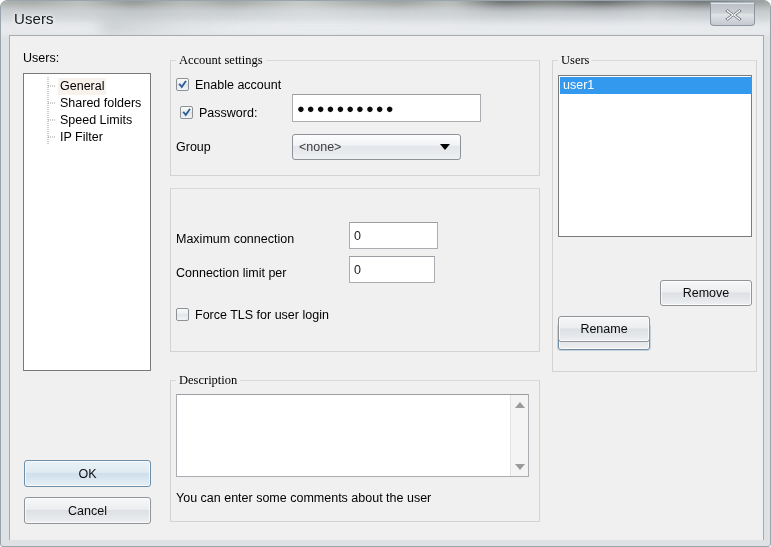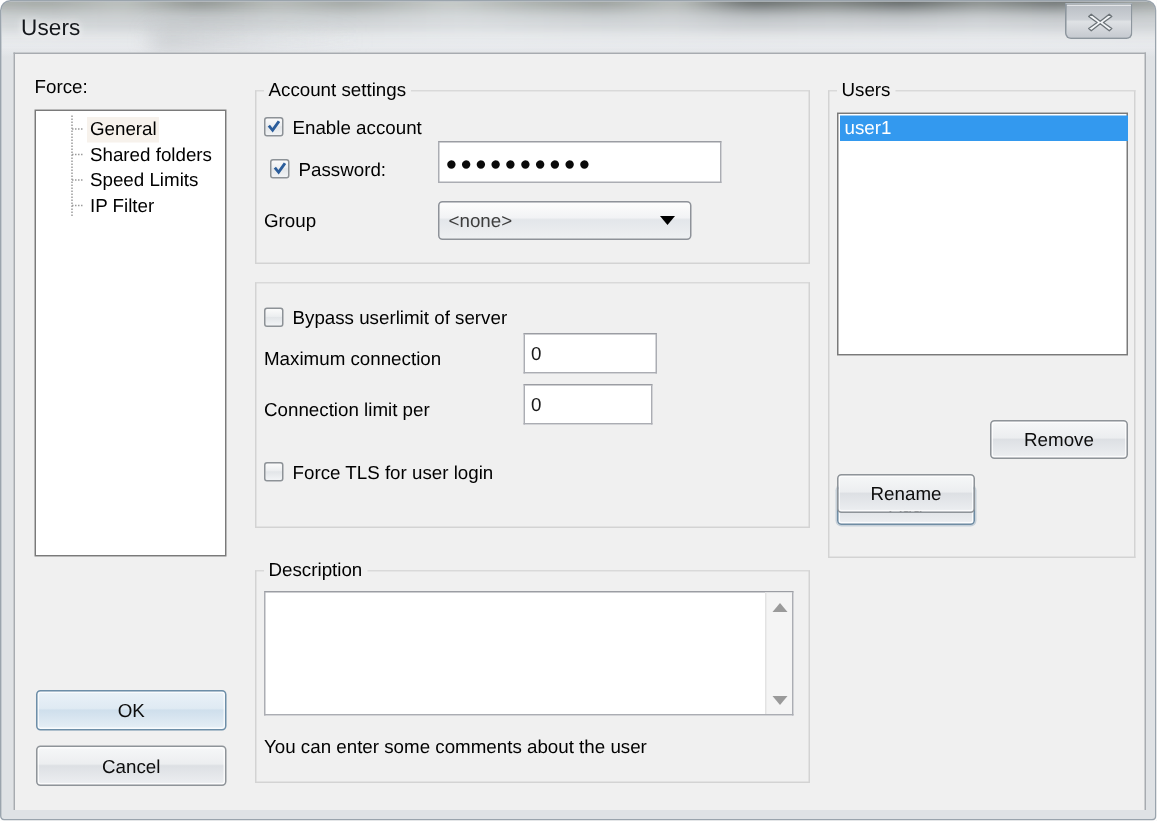--- a/index.html
+++ b/index.html
@@ -107,20 +107,21 @@
     border-top-color: #d9d9d9;
     background: transparent;
   }
   .group-legend {
     position: absolute;
     background: #f0f0f0;
     padding: 0 3px;
     font-size: 12.5px;
     color: #000;
     white-space: nowrap;
+    font-family: Liberation Serif, serif;
   }
 
   
   .whitebox {
     position: absolute;
     box-sizing: border-box;
     background: #ffffff;
     border: 1px solid #7a7a7a;
   }
 
@@ -309,21 +310,21 @@
         <div class="close-x">
           <svg width="19" height="16" viewBox="0 0 19 16">
             <path d="M3.5 2.5 L9.5 7.2 L15.5 2.5 L17.2 4.0 L11.6 8.0 L17.2 12.0 L15.5 13.5 L9.5 8.8 L3.5 13.5 L1.8 12.0 L7.4 8.0 L1.8 4.0 Z" fill="#f4f6f8" stroke="#6d7479" stroke-width="0.9" stroke-linejoin="round"></path>
           </svg>
         </div>
       </div>
     </div>
 
     <div class="client">
 
-      <div class="lbl" style="left:13px; top:15px;">Force:</div>
+      <div class="lbl" style="left:13px; top:15px;">Users:</div>
 
       <div class="whitebox" style="left:13px; top:37px; width:128px; height:298px;">
         <svg class="tree-lines" width="128" height="90">
           <line x1="24" y1="3" x2="24" y2="70" stroke="#9b9b9b" stroke-width="1" stroke-dasharray="1,1"></line>
           <line x1="24" y1="12" x2="32" y2="12" stroke="#9b9b9b" stroke-width="1" stroke-dasharray="1,1"></line>
           <line x1="24" y1="29" x2="32" y2="29" stroke="#9b9b9b" stroke-width="1" stroke-dasharray="1,1"></line>
           <line x1="24" y1="46" x2="32" y2="46" stroke="#9b9b9b" stroke-width="1" stroke-dasharray="1,1"></line>
           <line x1="24" y1="63" x2="32" y2="63" stroke="#9b9b9b" stroke-width="1" stroke-dasharray="1,1"></line>
         </svg>
 
@@ -360,24 +361,20 @@
 
       <div class="lbl" style="left:166px; top:104px;">Group</div>
 
       <div class="combobox" style="left:282px; top:98px; width:169px; height:26px;">
         <span>&lt;none&gt;</span>
         <span class="combo-arrow"></span>
       </div>
 
       <div class="groupbox" style="left:160px; top:152px; width:370px; height:164px;"></div>
 
-      <div class="checkbox-wrap" style="left:166px; top:169px;">
-        <span class="cb"></span>
-        <span class="cb-label">Bypass userlimit of server</span>
-      </div>
 
       <div class="lbl" style="left:166px; top:196px;">Maximum connection</div>
       <div class="textinput" style="left:339px; top:186px; width:89px; height:27px;">
         <span>0</span>
       </div>
 
       <div class="lbl" style="left:166px; top:230px;">Connection limit per</div>
       <div class="textinput" style="left:339px; top:220px; width:86px; height:27px;">
         <span>0</span>
       </div>

